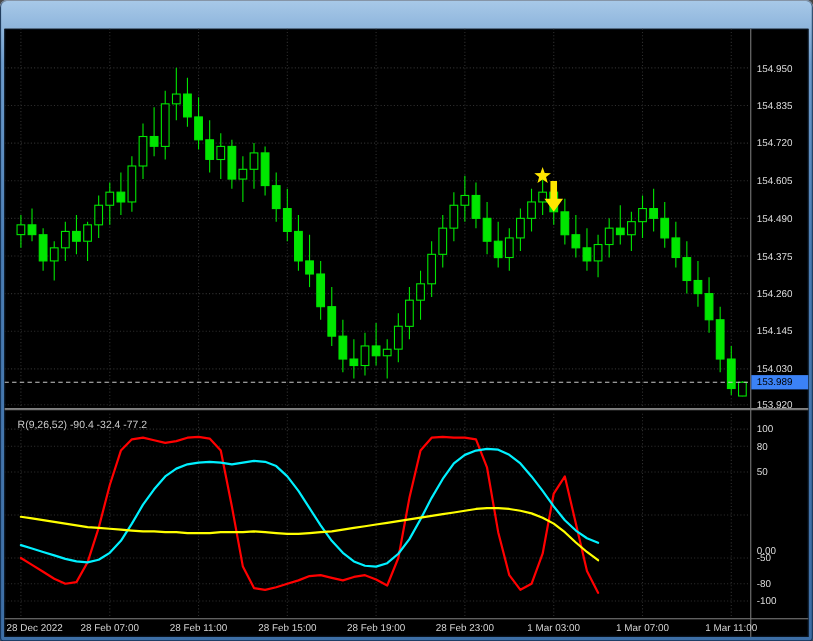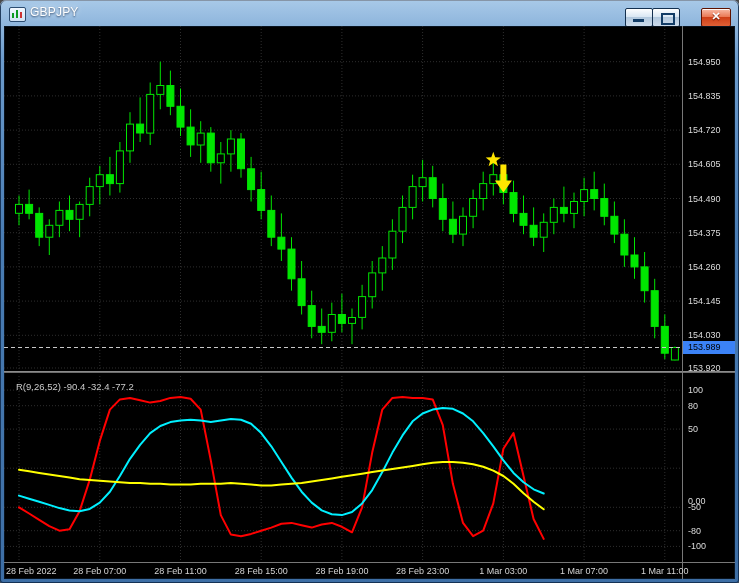--- a/index.html
+++ b/index.html
@@ -39,37 +39,20 @@
   .ohlc-header{position:absolute;left:12px;top:5px;color:#cbcbcb;font-size:9.5px;white-space:nowrap}
   .ohlc-header .tri{color:#8f8f8f;font-size:8px;margin-right:4px;cursor:pointer}
   .ind-label{position:absolute;left:12px;top:355px;color:#cbcbcb;font-size:9.5px;white-space:nowrap}
   .price-badge{position:absolute;left:679px;width:52px;height:13px;background:#3b82f6;color:#000;
     font-size:9px;line-height:13px;padding-left:5px;box-sizing:border-box}
 </style>
 </head>
 <body>
 
 <div class="window">
-  <div class="titlebar">
-    <span class="app-icon">
-        <i class="b1"></i>
-        <i class="b2"></i>
-        <i class="b3"></i>
-      </span>
-    <span class="title">GBPJPY</span>
-    <div class="wbtn min">
-        <span class="glyph-min"></span>
-      </div>
-    <div class="wbtn max">
-        <span class="glyph-max"></span>
-      </div>
-    <div class="wbtn close">
-        <span class="glyph-close">✕</span>
-      </div>
-  </div>
 
   <div class="client">
     <svg id="main-svg" width="679" height="345">
         <g stroke="#2E2E2E" stroke-dasharray="1,2">
           <line x1="15.0" y1="0" x2="15.0" y2="345"></line>
           <line x1="95.8" y1="0" x2="95.8" y2="345"></line>
           <line x1="176.5" y1="0" x2="176.5" y2="345"></line>
           <line x1="257.2" y1="0" x2="257.2" y2="345"></line>
           <line x1="337.9" y1="0" x2="337.9" y2="345"></line>
           <line x1="418.6" y1="0" x2="418.6" y2="345"></line>
@@ -270,21 +253,21 @@
         <span style="top: 359.067px;">100</span>
         <span style="top: 374.697px;">80</span>
         <span style="top: 398.143px;">50</span>
         <span style="top: 422px; margin-top: 48px;">0.00</span>
         <span style="top: 476.294px;">-50</span>
         <span style="top: 499.739px;">-80</span>
         <span style="top: 515.37px;">-100</span>
       </div>
     <div class="price-badge" id="price-badge" style="top: 315.004px;">153.989</div>
     <div class="time-axis" id="time-axis">
-        <span style="left: 2px;">28 Feb 2022</span>
+        <span style="left: 2px;">28 Dec 2022</span>
         <span style="left: 53.765px; width: 84px; text-align: center;">28 Feb 07:00</span>
         <span style="left: 134.485px; width: 84px; text-align: center;">28 Feb 11:00</span>
         <span style="left: 215.205px; width: 84px; text-align: center;">28 Feb 15:00</span>
         <span style="left: 295.925px; width: 84px; text-align: center;">28 Feb 19:00</span>
         <span style="left: 376.645px; width: 84px; text-align: center;">28 Feb 23:00</span>
         <span style="left: 457.365px; width: 84px; text-align: center;">1 Mar 03:00</span>
         <span style="left: 538.085px; width: 84px; text-align: center;">1 Mar 07:00</span>
         <span style="left: 618.805px; width: 84px; text-align: center;">1 Mar 11:00</span>
       </div>
   </div>

